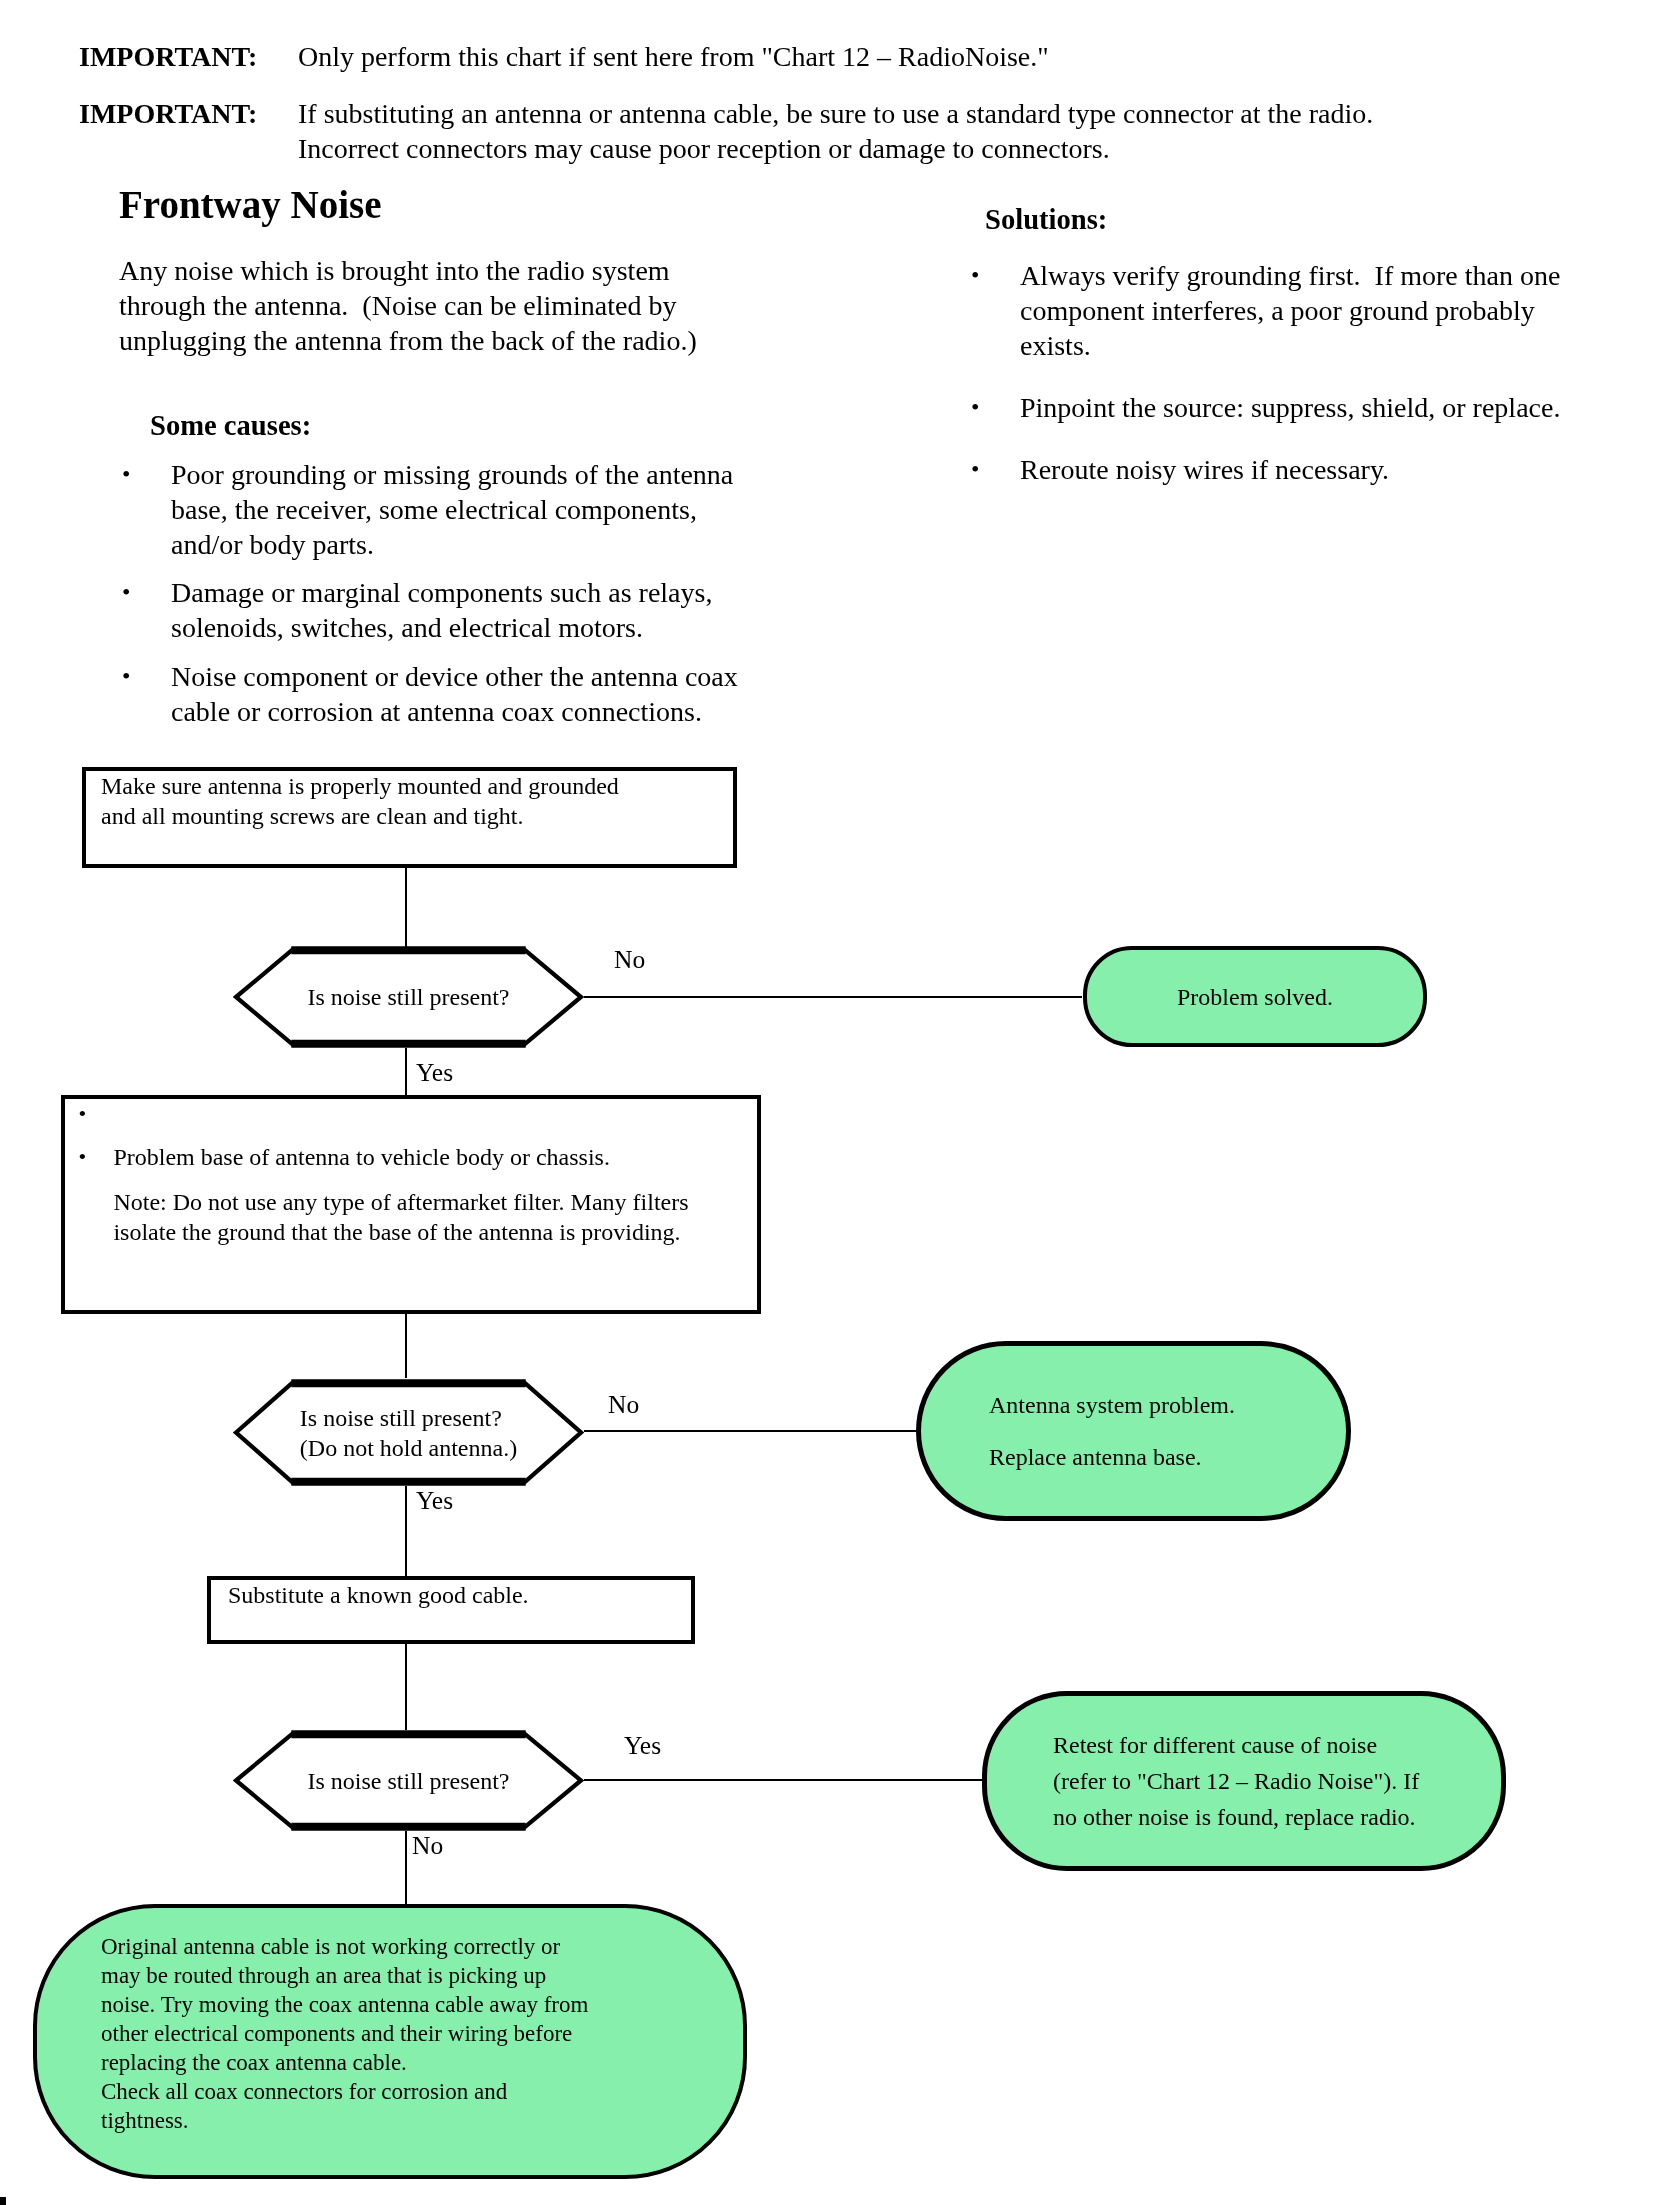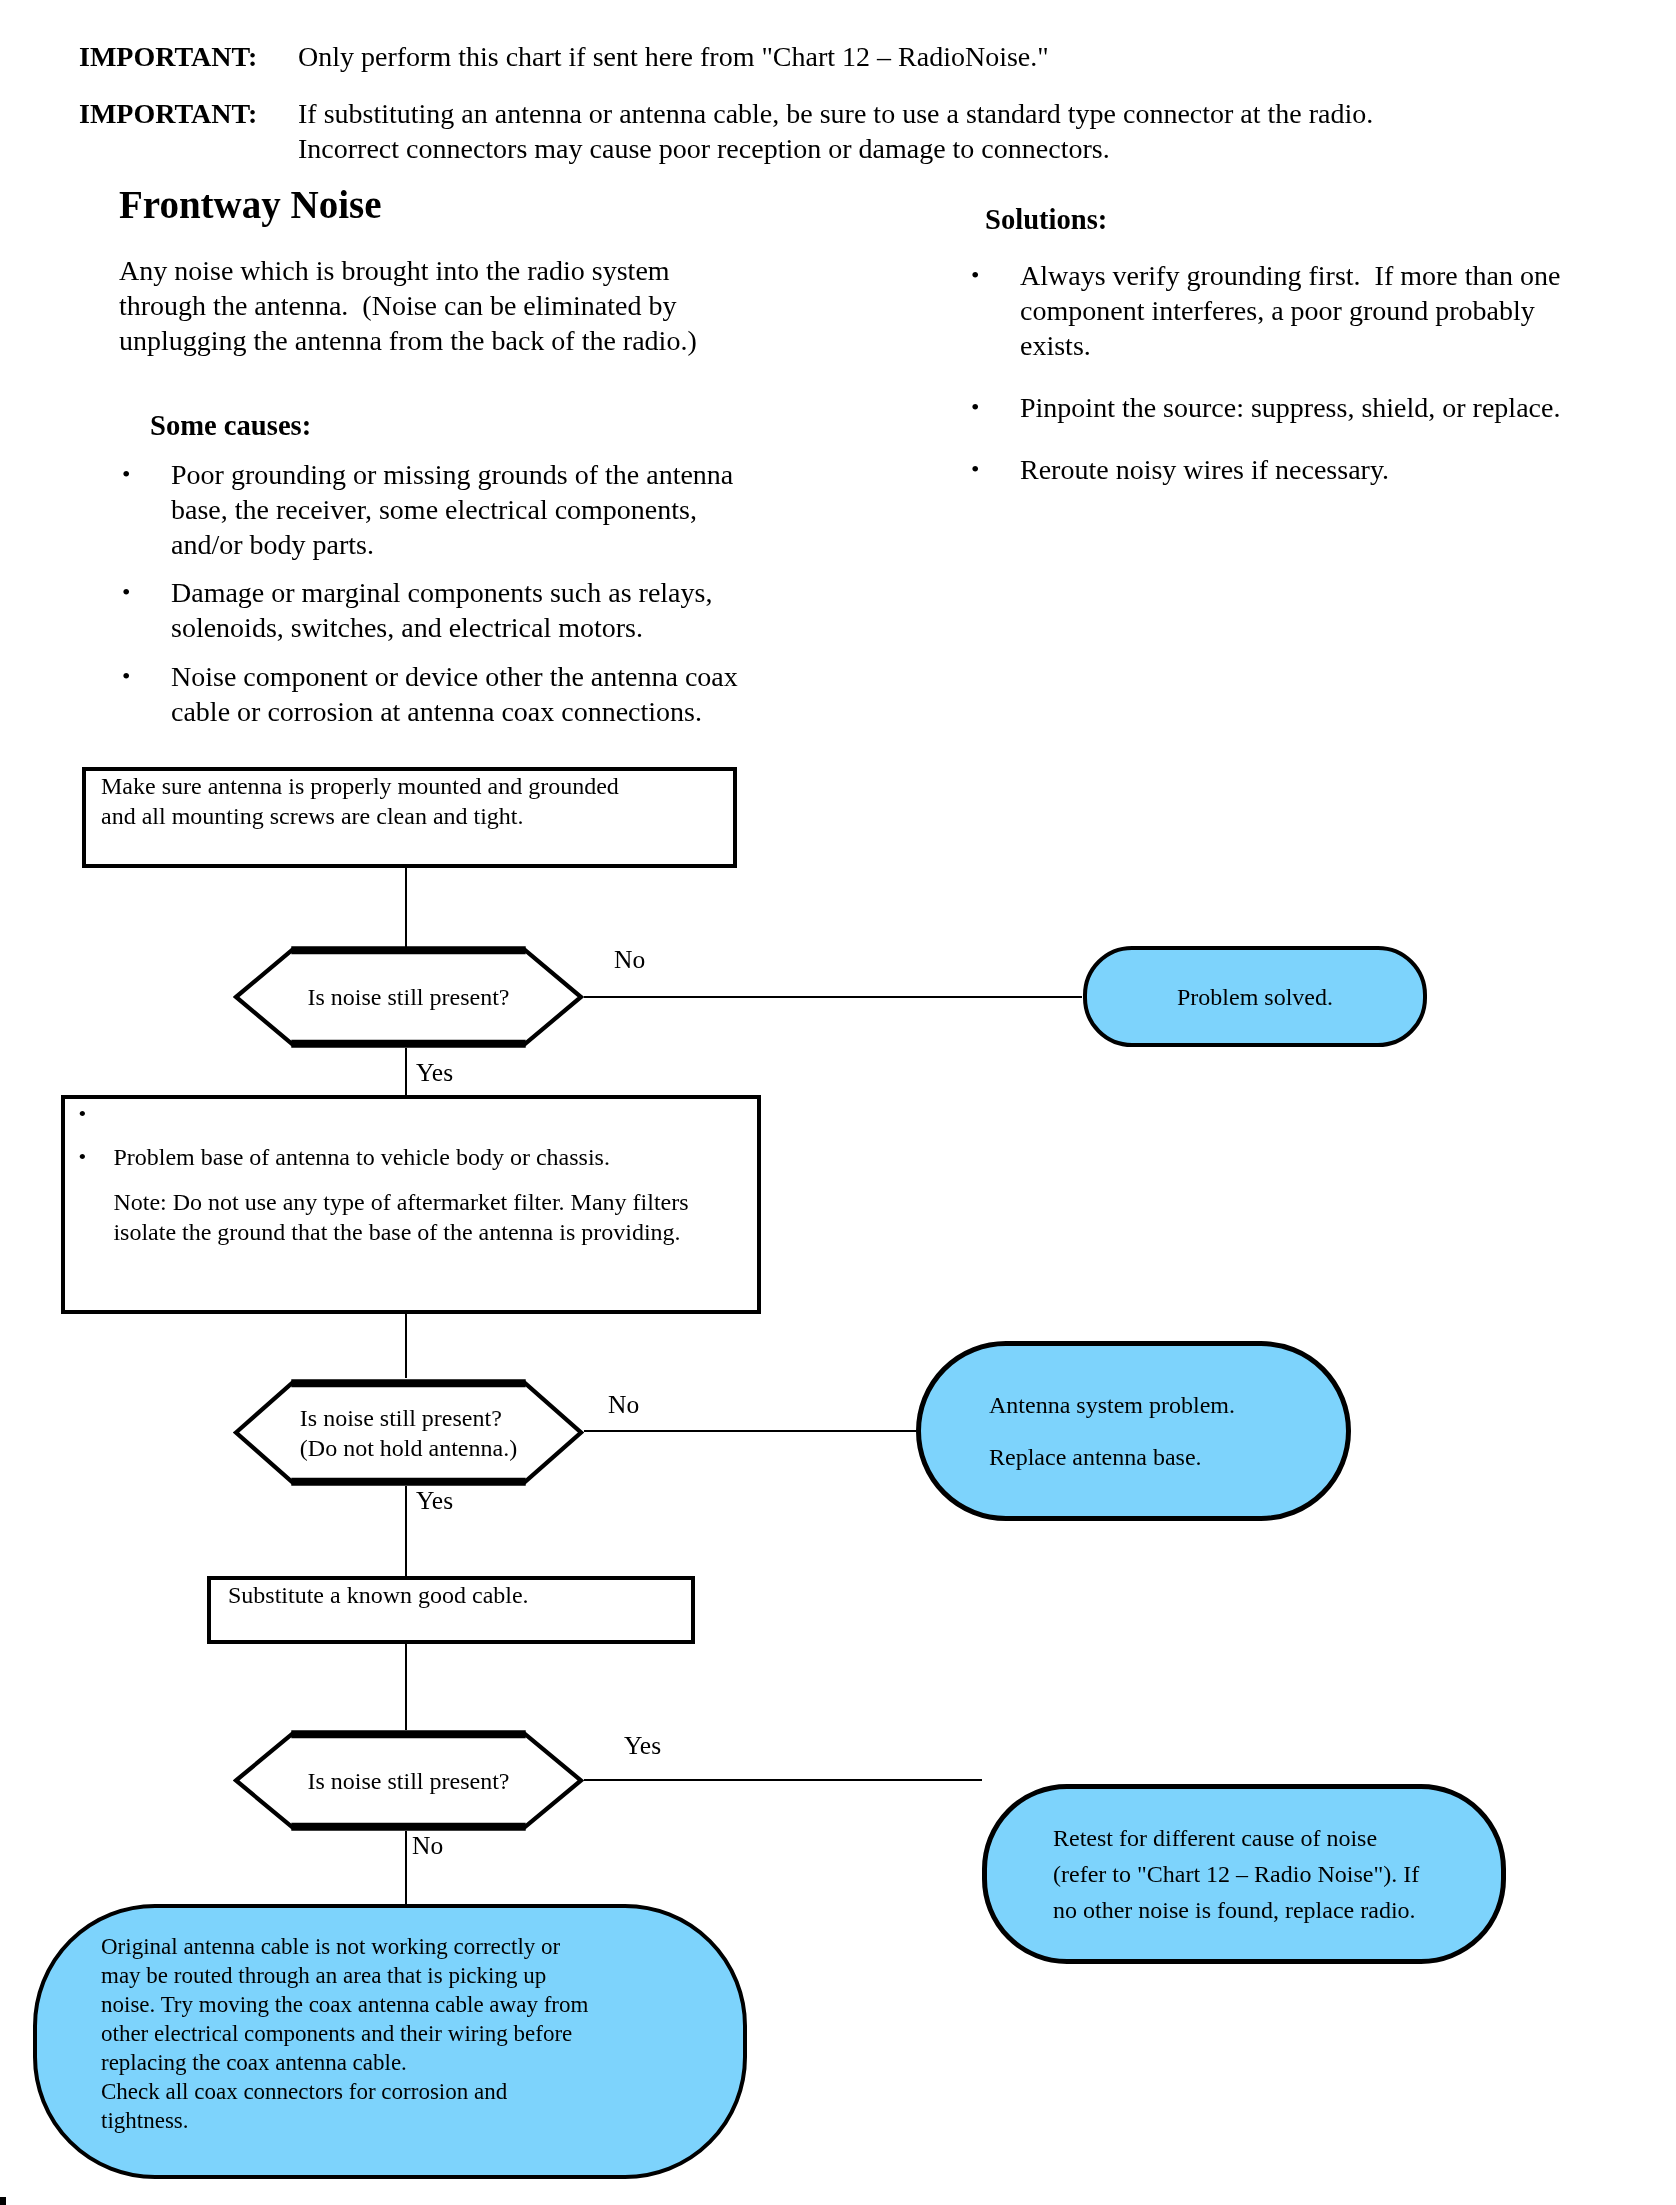--- a/index.html
+++ b/index.html
@@ -25,21 +25,21 @@
   .rect-box {
     border: 4.3px solid #000;
     background: #fff;
     display: flex;
     flex-direction: column;
     justify-content: flex-start;
     box-sizing: border-box;
   }
   .stadium {
     border: 4.9px solid #000;
-    background: #7dd3fc;
+    background: #86efac;
     display: flex;
     flex-direction: column;
     justify-content: center;
     box-sizing: border-box;
   }
   .hline { background: #000; height: 2.4px; }
   .vline { background: #000; width: 2.4px; }
   .edge-label { font-size: 25.5px; line-height: 28px; }
   .hex-wrap { position: absolute; }
   .hex-wrap svg { position: absolute; left: 0; top: 0; width: 100%; height: 100%; }
@@ -177,21 +177,21 @@
       <polygon points="5,83 98,6 480,6 573,83 480,160 98,160" fill="#fff" stroke="#000" stroke-width="7"></polygon>
       <line x1="96" y1="7" x2="482" y2="7" stroke="#000" stroke-width="13"></line>
       <line x1="96" y1="159" x2="482" y2="159" stroke="#000" stroke-width="13"></line>
     </svg>
     <div class="hex-text flow-text">Is noise still present?</div>
   </div>
 
   <div class="abs edge-label" style="left:624px; top:1732px;">Yes</div>
   <div class="abs hline" style="left:584px; top:1779px; width:398px;"></div>
 
-  <div class="abs stadium" style="left:982px; top:1784px; width:524px; height:180px; border:5.5px solid #000; border-radius:85px; padding-left:66px;">
+  <div class="abs stadium" style="left:982px; top:1691px; width:524px; height:180px; border:5.5px solid #000; border-radius:85px; padding-left:66px;">
     <div class="flow-text ml" style="line-height:36px;">Retest for different cause of noise
 (refer to "Chart 12 – Radio Noise"). If
 no other noise is found, replace radio.</div>
   </div>
 
   <div class="abs edge-label" style="left:412px; top:1832px;">No</div>
   <div class="abs vline" style="left:405px; top:1831px; height:74px;"></div>
 
   <div class="abs stadium" style="left:33px; top:1904px; width:714px; height:275px; border-radius:122px; padding-left:64px; padding-right:43px;">
     <div class="ml" style="font-size:23px; line-height:29px;">Original antenna cable is not working correctly or

